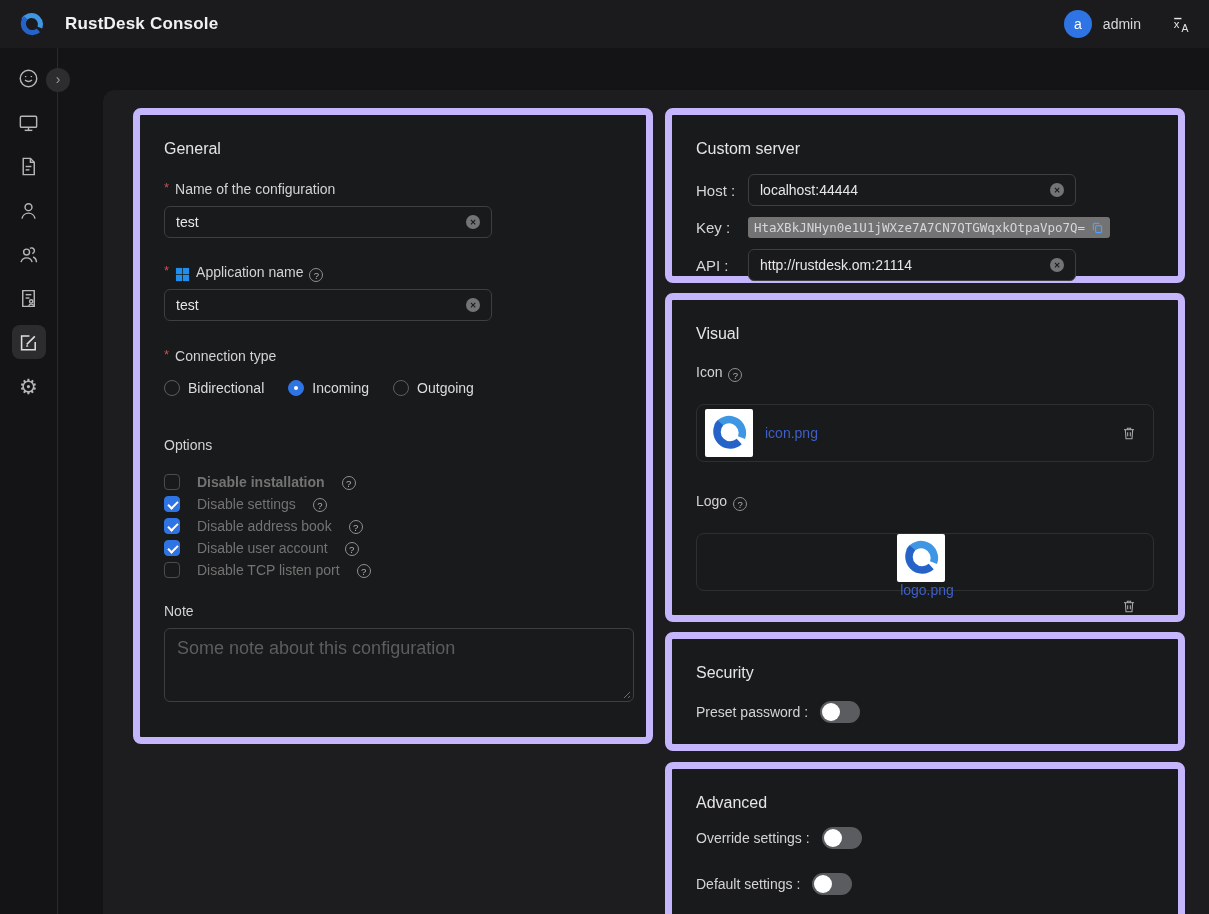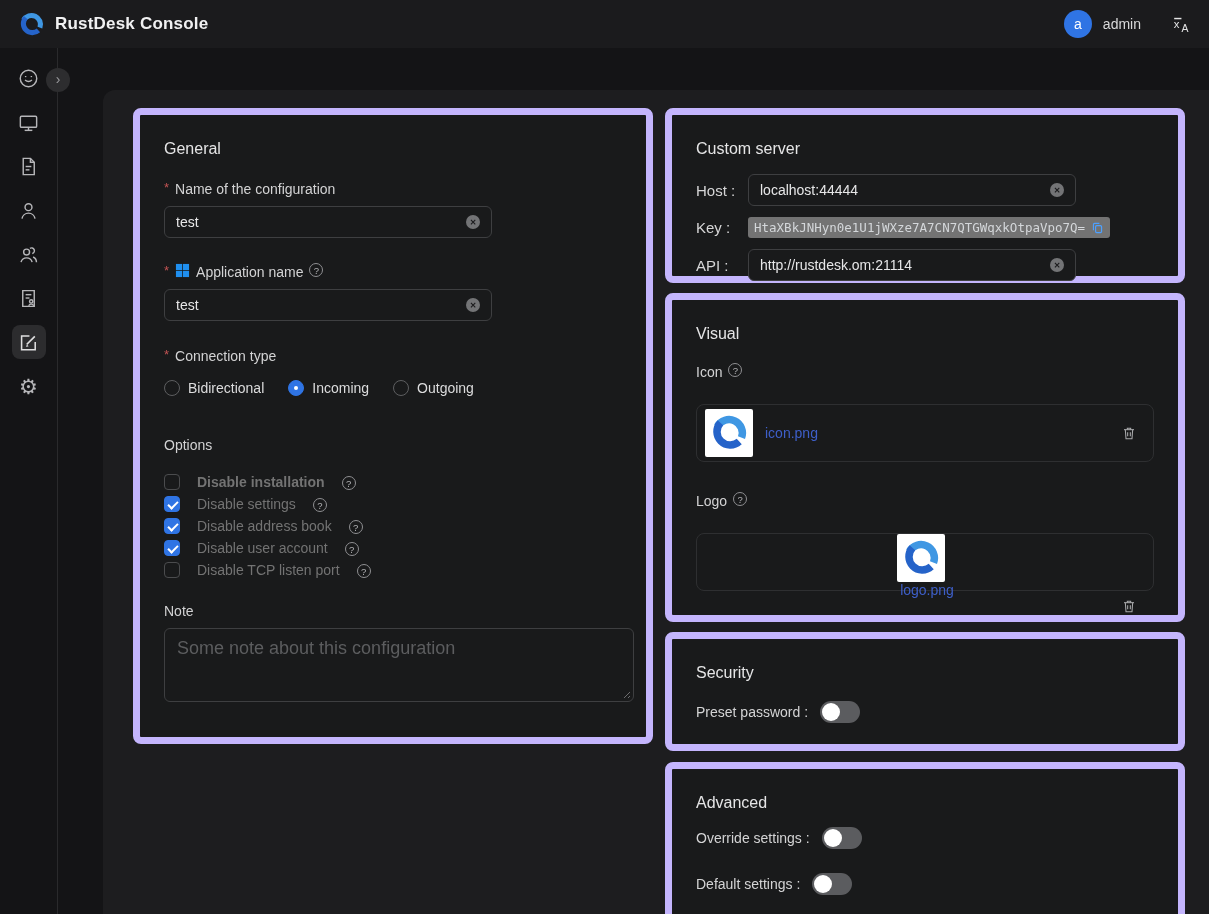--- a/index.html
+++ b/index.html
@@ -3,21 +3,21 @@
 <meta charset="utf-8">
 <style>
   * { margin:0; padding:0; box-sizing:border-box; }
   html,body { background:#0e0e10; }
   body { font-family:"Liberation Sans", sans-serif; }
   .app { position:relative; width:1209px; height:914px; background:#141416; overflow:hidden; }
 
   
   .topbar { position:absolute; left:0; top:0; width:100%; height:48px; background:#1b1b1d;
             display:flex; align-items:center; padding:0 18px; z-index:10; }
-  .brand { display:flex; align-items:center; gap:10px;text-align:right; }
+  .brand { display:flex; align-items:center; gap:20px;text-align:right; }
   .logo-svg { width:27px; height:27px; display:block; }
   .topbar-title { font-size:17px; font-weight:700; color:#f1f1f2; letter-spacing:.2px; }
   .topbar-right { margin-left:auto; display:flex; align-items:center; }
   .avatar { width:28px; height:28px; border-radius:50%; background:#2f74e4; color:#fff;
             display:flex; align-items:center; justify-content:center; font-size:14px; }
   .user-name { color:#d9d9da; font-size:14px; margin-left:11px; }
   .translate { margin-left:30px; display:flex; align-items:center; }
   svg text { font-family:"Liberation Sans", sans-serif; }
 
   
@@ -44,21 +44,21 @@
   #card-security { left:562px; top:542px; width:520px; height:119px; }
   #card-advanced { left:562px; top:672px; width:520px; height:242px; }
   .card-title { font-size:16px; color:#e5e5e6; line-height:19px; }
   #card-general .card-title { margin-bottom:22px; }
   #card-server .card-title { margin-bottom:16px; }
   #card-visual .card-title { margin-bottom:20px; }
   #card-security .card-title { margin-bottom:18px; }
   #card-advanced .card-title { margin-bottom:14px; }
 
   
-  .field-label { display:flex; align-items:flex-start; gap:6px; font-size:14px; color:#d3d3d4;
+  .field-label { display:flex; align-items:flex-end; gap:6px; font-size:14px; color:#d3d3d4;
                  line-height:19px; margin-bottom:7px; }
   .req-star::before { content:"*"; color:#c25353; font-size:13px; position:relative; top:-2px; }
   .help-icon { width:14px; height:14px; border-radius:50%; border:1px solid #8f8f92; color:#b4b4b7;
                font-size:9.5px; display:inline-flex; align-items:center; justify-content:center;
                flex:0 0 auto; cursor:pointer; }
   .help-icon::after { content:"?"; }
   .text-input { width:328px; height:32px; border:1px solid #3e3f41; border-radius:6px; background:#191a1b;
                 display:flex; align-items:center; padding:0 11px; color:#e7e7e8; font-size:14px; cursor:text; }
   .clear-icon { margin-left:auto; width:14px; height:14px; border-radius:50%; background:#737476;
                 color:#1a1a1c; font-size:8px; display:flex; align-items:center; justify-content:center;

